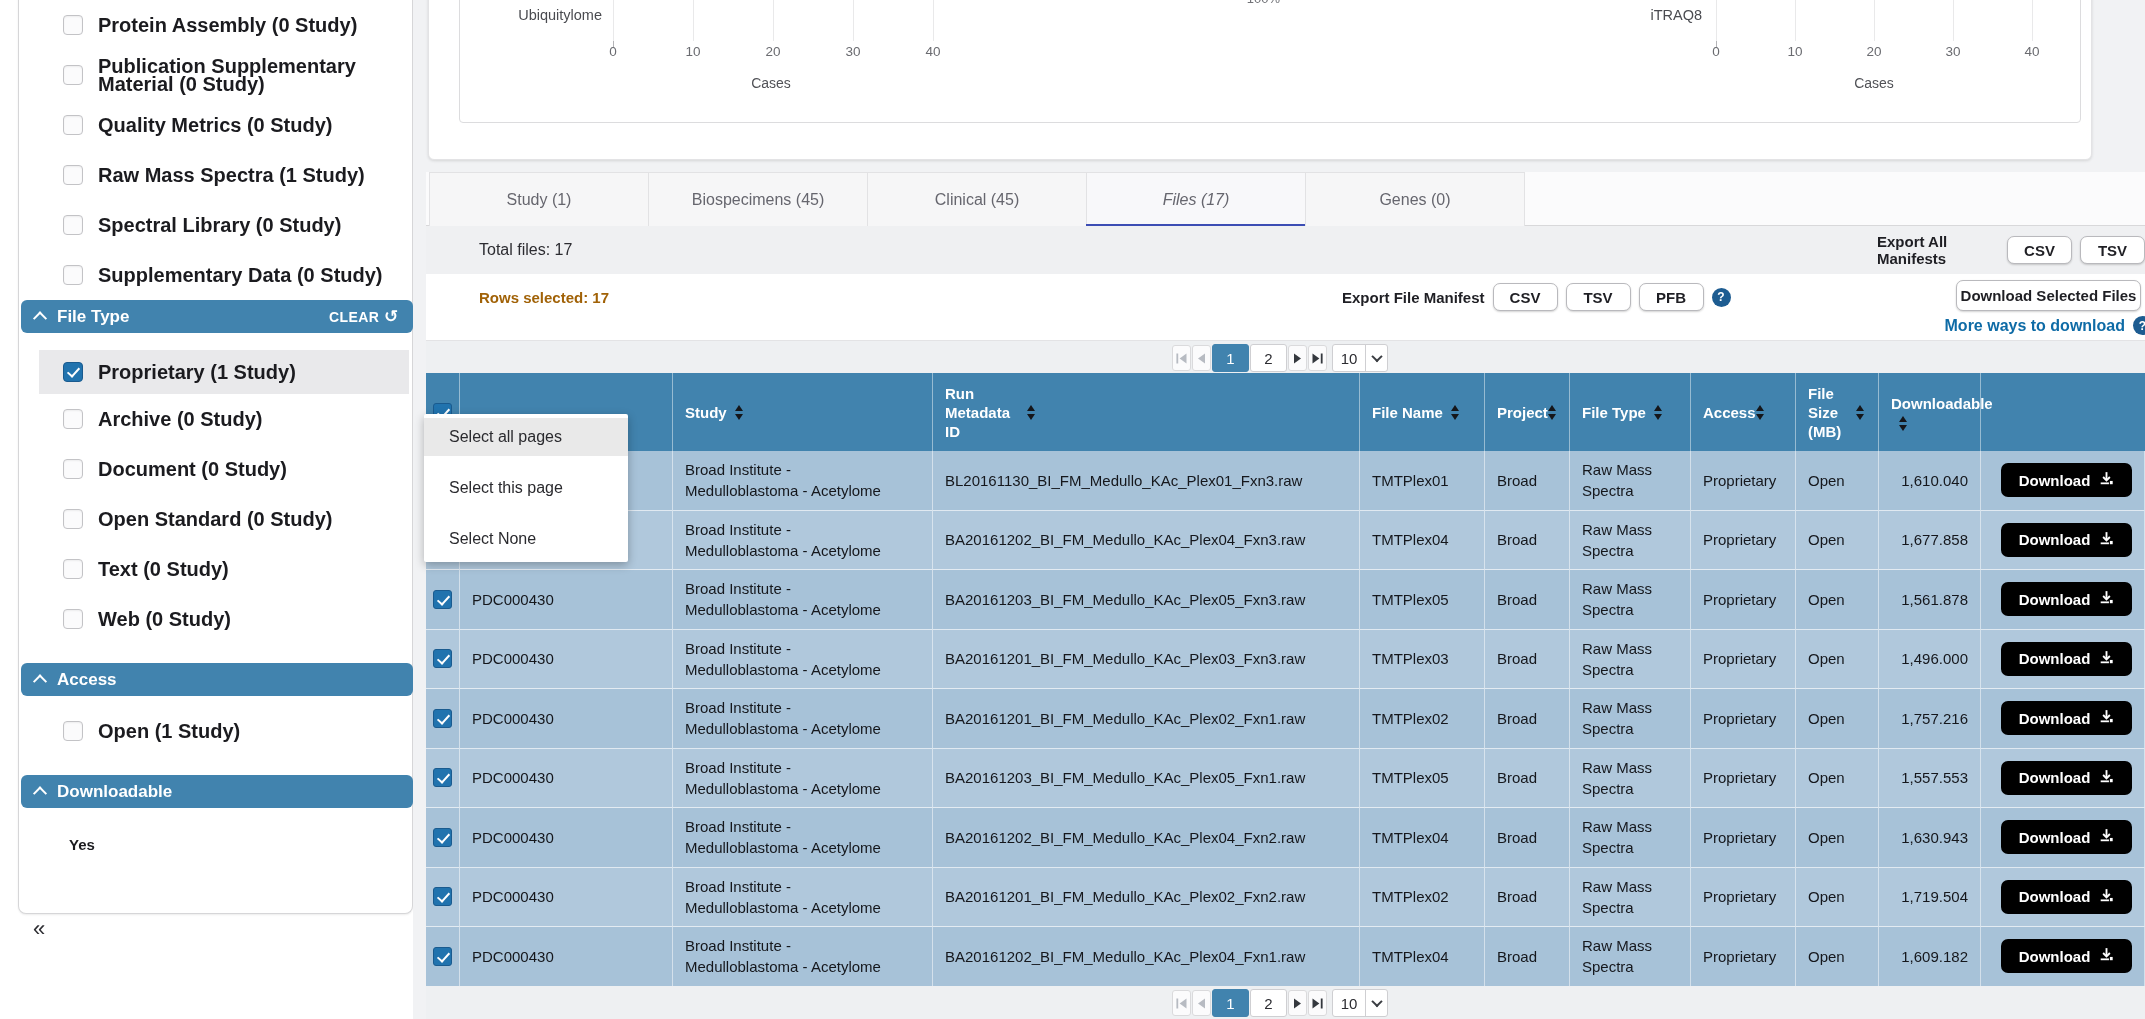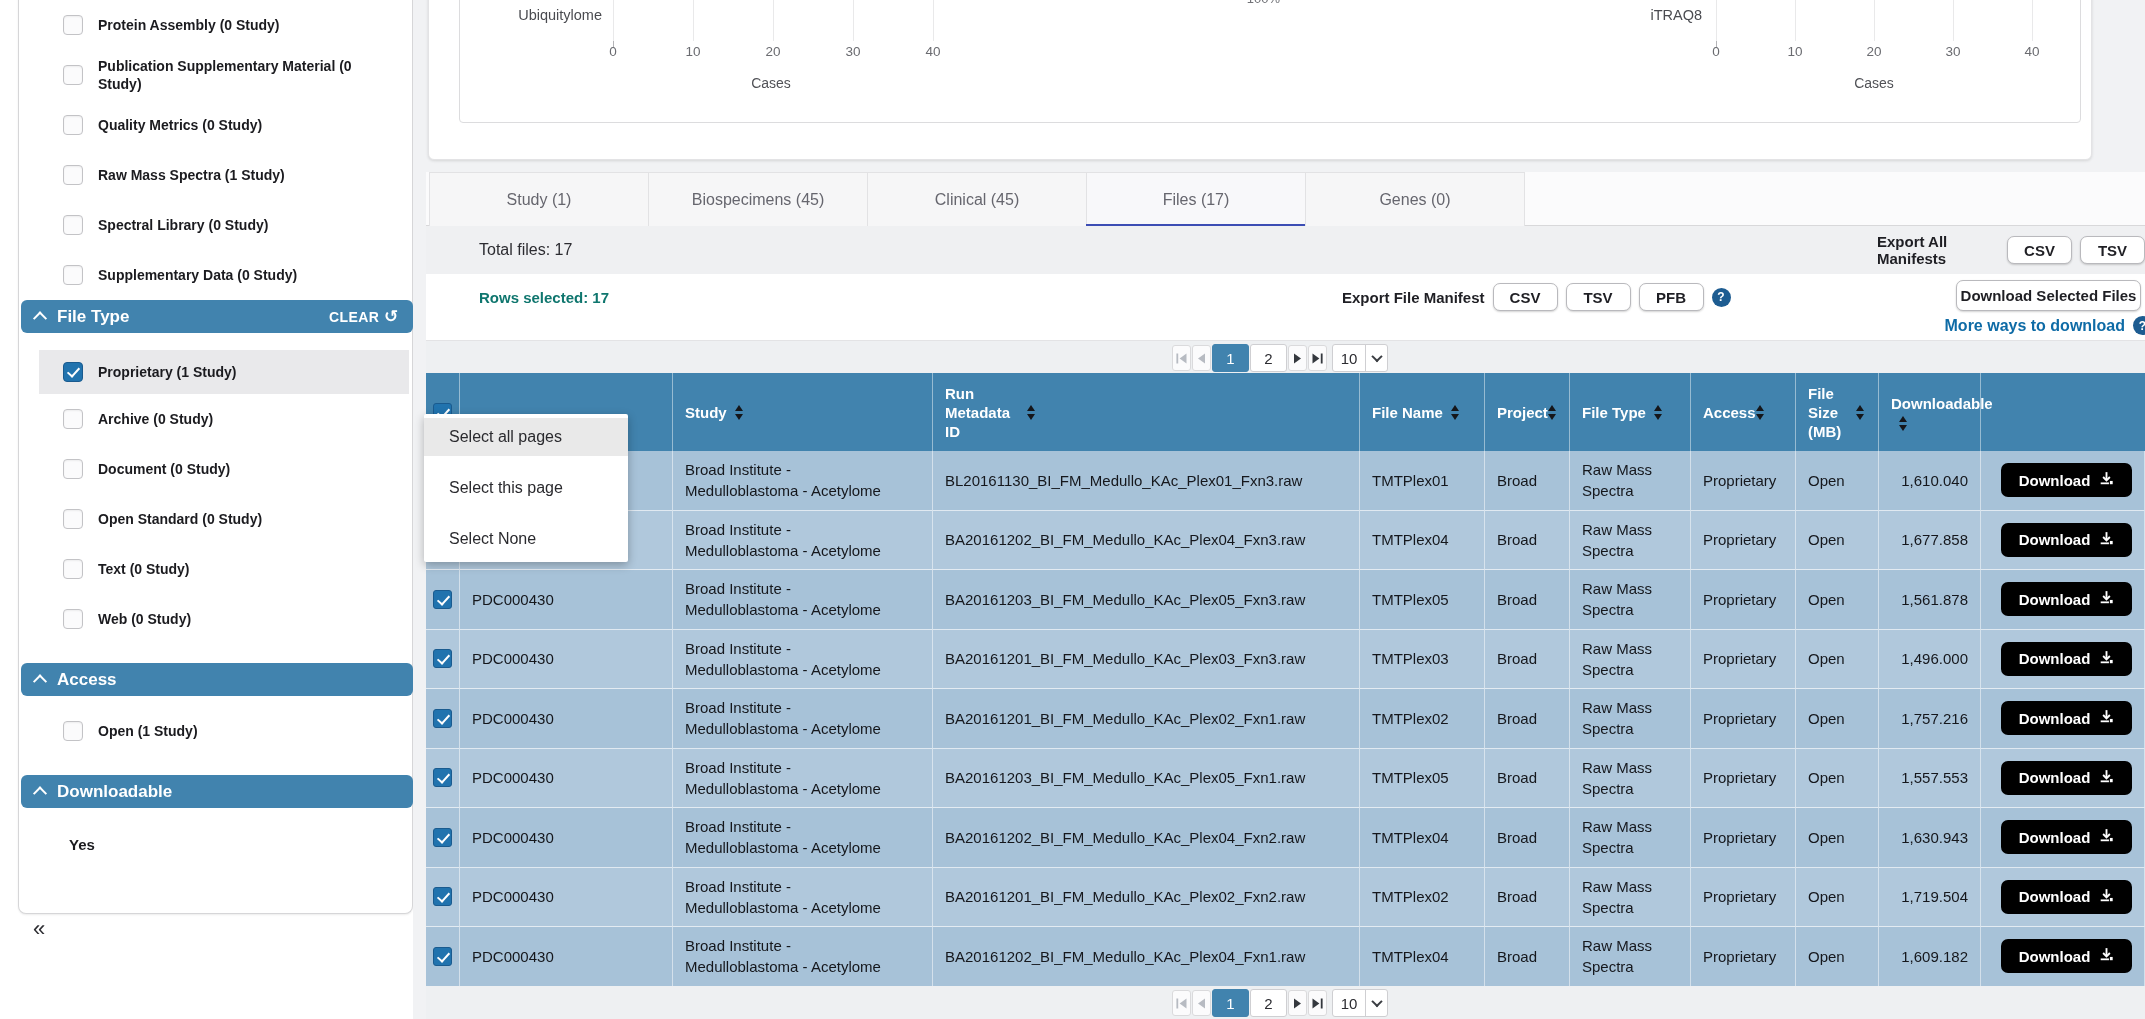--- a/index.html
+++ b/index.html
@@ -6,21 +6,21 @@
   html,body { background:#fff; }
   body { font-family: "Liberation Sans", "DejaVu Sans", sans-serif; }
   .stage { position:relative; width:2145px; height:1019px; overflow:hidden; background:#fff; }
 
   
   .sidebar-card { position:absolute; left:18px; top:-10px; width:395px; height:924px;
     background:#fff; border:1px solid #d6d6d8; border-top:none; border-radius:0 0 8px 8px;
     box-shadow:0 1px 2px rgba(0,0,0,.08); }
   .facet-list.top { padding-top:10px; }
   .f-item { height:50px; display:flex; align-items:center; padding-left:44px; gap:15px; }
-  .f-item .f-label { font-size:14px; font-weight:bold; color:#1b1b1f; line-height:18px; max-width:290px; }
+  .f-item .f-label { font-size:20px; font-weight:bold; color:#1b1b1f; line-height:18px; max-width:290px; }
   .f-item.hl { background:#e9e9eb; margin:0 3px 0 20px; padding-left:24px; height:44px; }
   .cb { flex:0 0 auto; width:20px; height:20px; border:1px solid #c3c3c6; border-radius:4px;
     background:#fbfbfc; position:relative; box-shadow:inset 0 1px 2px rgba(0,0,0,.06); cursor:pointer; }
   .cb.sm { width:19px; height:19px; border-radius:3px; }
   .cb.on { background:var(--cbblue,#2173ae); border-color:#1a5b8f; box-shadow:none; }
   .cb.on::after { content:""; position:absolute; left:6px; top:2px; width:5px; height:10px;
     border:solid #fff; border-width:0 2.2px 2.2px 0; transform:rotate(42deg); }
   .facet-header { position:relative; height:33px; margin:0 1px 0 2px; width:392px; border-radius:6px;
     background:var(--accent,#4183ae); display:flex; align-items:center; padding:0 14px; gap:12px; }
   .facet-header .chev { width:10px; height:10px; border-left:2.6px solid #fff; border-top:2.6px solid #fff;
@@ -54,36 +54,36 @@
   .axis-label.l { left:251px; } .axis-label.r { left:1354px; }
   .overlay-txt { position:absolute; text-align:right; font-size:13px; color:#717277; }
   .overlay-txt.l2 { left:560px; width:260px; top:17px; }
 
   
   .tabs { position:absolute; left:13px; top:172px; width:1719px; height:54px; background:#fbfbfc;
     border-bottom:1px solid #d8d8da; padding-left:4px; display:flex; }
   .tab { position:relative; width:220px; height:54px; background:#f6f6f7; border:1px solid #e2e2e4;
     border-bottom:none; margin-left:-1px; display:flex; align-items:center; justify-content:center;
     font-size:16px; color:#66666e; cursor:pointer; }
-  .tab.active { background:#f8f8fa; }
+  .tab.active { background:#f8f8fa;font-style:italic; }
   .tab.active::after { content:""; position:absolute; left:-1px; right:-1px; bottom:-2px; height:4px;
     background:var(--underline,#3c4db4); }
 
   
   .strip1 { position:absolute; left:13px; top:226px; width:1719px; height:48px; background:#eff0f2;
     display:flex; align-items:center; }
   .total-files { position:absolute; left:53px; font-size:16px; color:#2c2c31; }
   .export-all { position:absolute; left:1451px; display:flex; align-items:center; gap:8px; }
   .grp-label { font-size:15px; font-weight:bold; color:#1f1f24; }
   .wbtn { min-width:65px; height:28px; background:#fff; border:1px solid #b9b9bd; border-radius:7px;
     font-family:inherit; font-size:15px; font-weight:bold; color:#1f1f24; cursor:pointer;
     box-shadow:0 1px 2px rgba(0,0,0,.18); padding:0 12px; }
 
   .controls { position:absolute; left:13px; top:274px; width:1719px; height:66px; background:#fff; }
-  .rows-selected { position:absolute; left:53px; top:15px; font-size:15px; font-weight:bold; color:#0f766e; }
+  .rows-selected { position:absolute; left:53px; top:15px; font-size:15px; font-weight:bold; color:#a16207; }
   .export-file { position:absolute; left:916px; top:9px; display:flex; align-items:center; gap:8px; }
   .help { display:inline-flex; align-items:center; justify-content:center; width:19px; height:19px;
     border-radius:50%; background:#1d5c91; color:#fff; font-size:12px; font-weight:bold; cursor:pointer; }
   .dl-selected { position:absolute; left:1530px; top:6px; width:185px; height:31px; background:#fff;
     border:1px solid #b9b9bd; border-radius:7px; font-family:inherit; font-size:15px; font-weight:bold;
     color:#1f1f24; cursor:pointer; box-shadow:0 1px 2px rgba(0,0,0,.18); }
   .more-ways { position:absolute; top:42px; left:1400px; width:334px; display:flex; align-items:center;
     justify-content:flex-end; gap:8px; padding-right:8px; }
   .more-ways a { font-size:16px; font-weight:bold; color:var(--link,#0e6ba6); text-decoration:none; cursor:pointer; }
 

